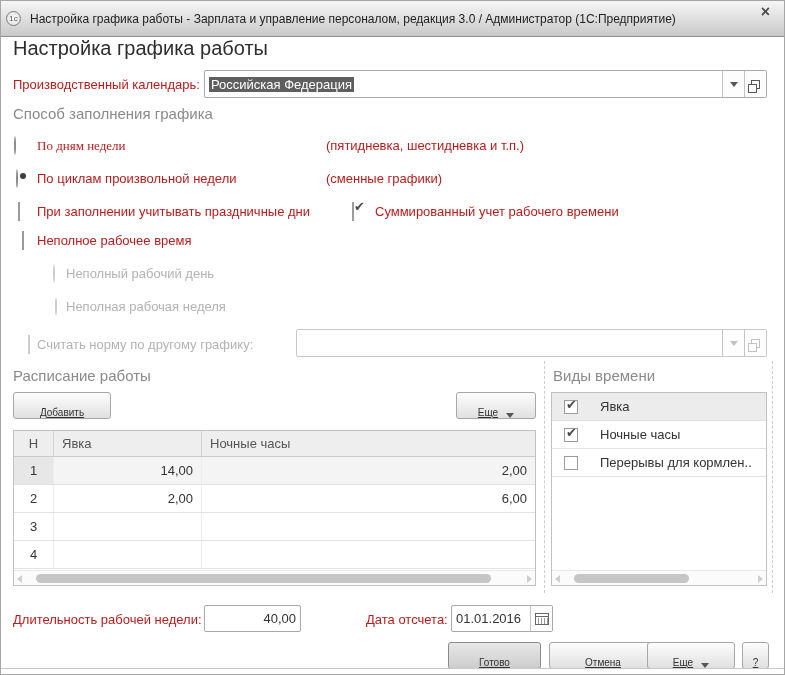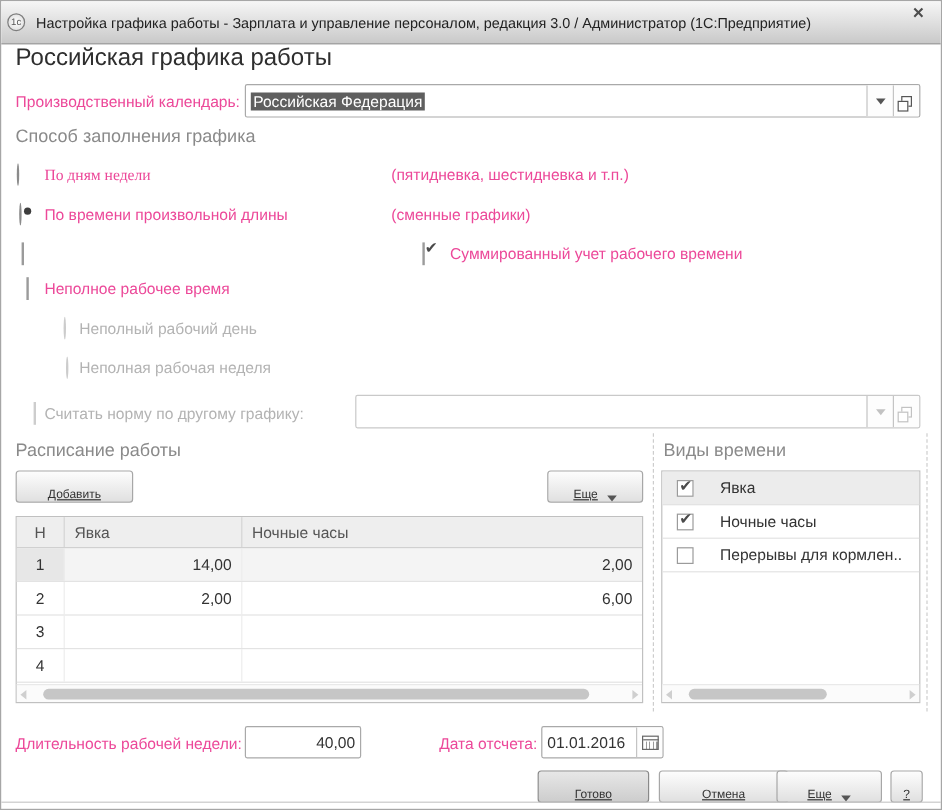--- a/index.html
+++ b/index.html
@@ -21,21 +21,21 @@
     border:1px solid #7d7d7d; background: radial-gradient(#ffffff,#d9d9d9);
     font-size:8px; color:#555; display:flex; align-items:center; justify-content:center;
   }
   .wtitle { margin-left:9px; font-size:12px; color:#222; white-space:nowrap; }
   .wclose {
     position:absolute; right:14px; top:1px; font-size:16px; font-weight:bold;
     color:#4d4d4d; cursor:default; line-height:20px;
   }
   
   .abs { position:absolute; }
-  .lbl { font-size:13px; color:#ec4899; white-space:nowrap; }
+  .lbl { font-size:13px; color:#b91c1c; white-space:nowrap; }
   .lbl.dis { color:#b3b3b3; }
   .heading { font-size:15px; color:#8a8a8a; white-space:nowrap; }
   .pagetitle { font-size:20px; color:#2e2e2e; }
   .input {
     background:#fff; border:1px solid #a9a9a9; border-radius:2px;
     font-size:13px; color:#333; display:flex; align-items:center; overflow:hidden;
   }
   .input.dis { border-color:#c9c9c9; }
   .input .text { flex:1; padding:0 4px; white-space:nowrap; overflow:hidden; }
   .selhl { background:#5f5f5f; color:#fff; padding:1px 2px; }
@@ -98,21 +98,21 @@
 <div class="window">
 
   
   <div class="titlebar">
     <span class="logo">1с</span>
     <span class="wtitle">Настройка графика работы - Зарплата и управление персоналом, редакция 3.0 / Администратор  (1С:Предприятие)</span>
     <span class="wclose">×</span>
   </div>
 
   
-  <div class="abs pagetitle" style="left:12px; top:36px;">Российская графика работы</div>
+  <div class="abs pagetitle" style="left:12px; top:36px;">Настройка графика работы</div>
 
   
   <div class="abs lbl" style="left:12px; top:76px;">Производственный календарь:</div>
   <div class="abs heading" style="left:12px; top:104px;">Способ заполнения графика</div>
 
   
   <div class="abs input" style="left:203px; top:69px; width:563px; height:28px;">
     <div class="text"><span class="selhl">Российская Федерация</span></div>
     <div class="fieldbtn">
         <span class="arrow-down"></span>
@@ -120,25 +120,26 @@
     <div class="fieldbtn">
         <span class="open-ic"></span>
       </div>
   </div>
 
   <span class="abs radio" style="left:13px; top:136px;"></span>
   <div class="abs lbl" style="left:36px; top:137px;font-family:Liberation Serif, serif;">По дням недели</div>
   <div class="abs lbl" style="left:325px; top:137px;">(пятидневка, шестидневка и т.п.)</div>
 
   <span class="abs radio on" style="left:13px; top:169px;"></span>
-  <div class="abs lbl" style="left:36px; top:170px;">По времени произвольной длины</div>
+  <div class="abs lbl" style="left:36px; top:170px;">По циклам произвольной недели</div>
   <div class="abs lbl" style="left:325px; top:170px;">(сменные графики)</div>
 
   
   <span class="abs cbx" style="left:13px; top:202px;"></span>
+  <div class="abs lbl" style="left:36px; top:203px;">При заполнении учитывать праздничные дни</div>
 
   <span class="abs cbx" style="left:345px; top:202px;"><span class="tick">✔</span></span>
   <div class="abs lbl" style="left:374px; top:203px;">Суммированный учет рабочего времени</div>
 
   <span class="abs cbx" style="left:13px; top:231px;"></span>
   <div class="abs lbl" style="left:36px; top:232px;">Неполное рабочее время</div>
 
   <span class="abs radio dis" style="left:42px; top:264px;"></span>
   <div class="abs lbl dis" style="left:65px; top:265px;">Неполный рабочий день</div>
 

